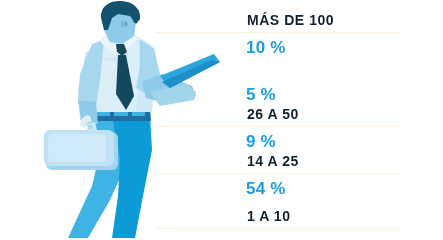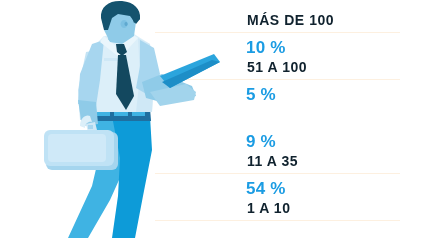--- a/index.html
+++ b/index.html
@@ -91,41 +91,41 @@
   <div id="stats">
 
     <div class="stat-row" style="top:-8px;">
       <div class="stat-label">MÁS DE 100</div>
       <div class="stat-divider"></div>
     </div>
     <div class="stat-row" style="top:33px;height:0;">
       <div class="stat-value">10 %</div>
     </div>
 
-    <div class="stat-row" style="top:39px;">
-      <div class="stat-label">51 A 100</div>
-      <div class="stat-divider"></div>
-    </div>
     <div class="stat-row" style="top:80px;height:0;">
       <div class="stat-value">5 %</div>
     </div>
 
+    <div class="stat-row" style="top:86px;">
+      <div class="stat-label">26 A 50</div>
+      <div class="stat-divider"></div>
+    </div>
     <div class="stat-row" style="top:127px;height:0;">
       <div class="stat-value">9 %</div>
     </div>
 
     <div class="stat-row" style="top:133px;">
-      <div class="stat-label">11 A 35</div>
+      <div class="stat-label">14 A 25</div>
       <div class="stat-divider"></div>
     </div>
     <div class="stat-row" style="top:174px;height:0;">
       <div class="stat-value">54 %</div>
     </div>
 
-    <div class="stat-row" style="top:180px;">
+    <div class="stat-row" style="top:188px;">
       <div class="stat-label">1 A 10</div>
       <div class="stat-divider"></div>
     </div>
 
   </div>
 
   <div id="illustration">
     <svg width="240" height="238" viewBox="0 0 240 238" xmlns="http://www.w3.org/2000/svg">
 
       <path d="M92 118 L132 118 L128 160 L110 200 L88 238 L68 238 L92 186 L100 152 Z" fill="#3fb3e3"></path>

